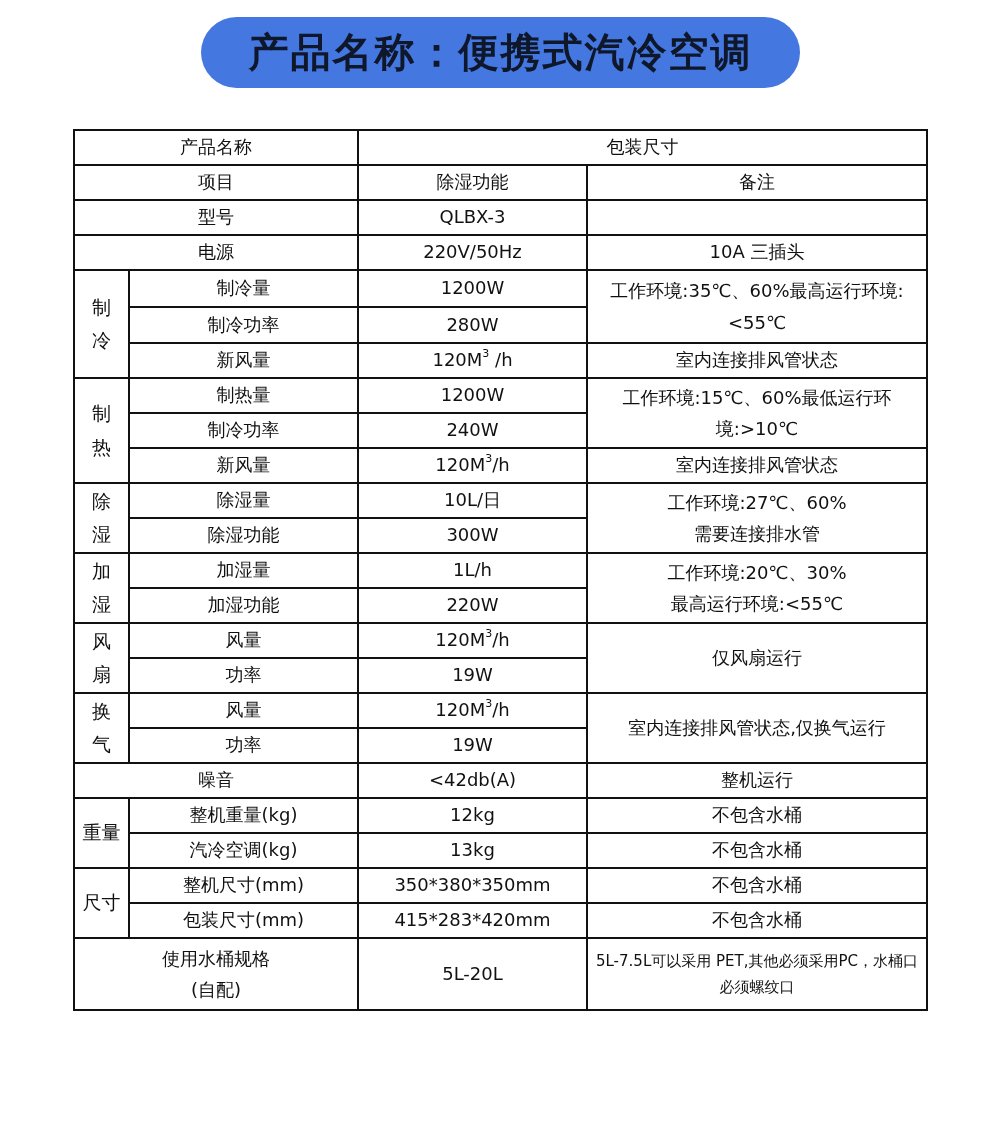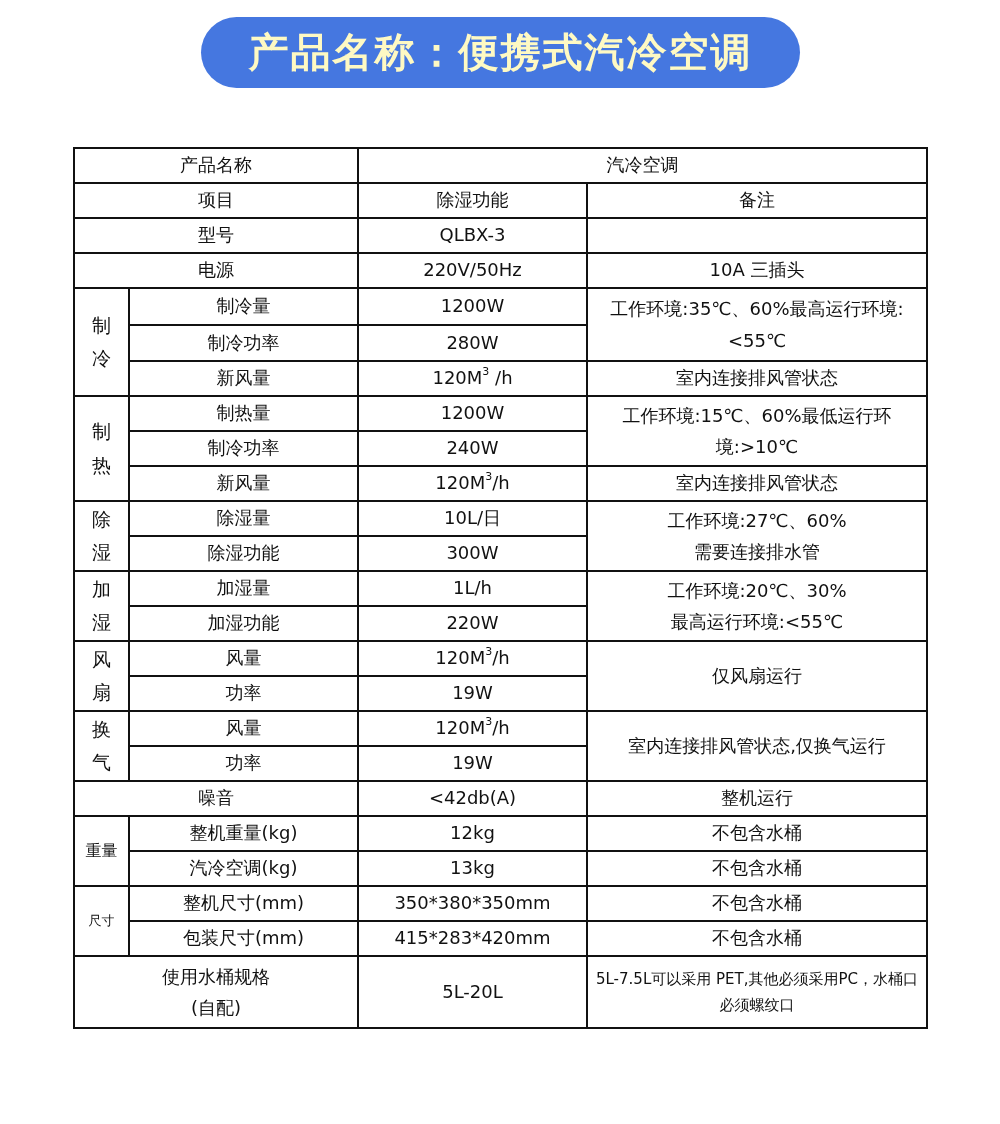--- a/index.html
+++ b/index.html
@@ -1,21 +1,21 @@
 <!DOCTYPE html>
 <html><head>
 <meta charset="utf-8">
 <style>
   html, body { margin: 0; padding: 0; background: #ffffff; }
   body { width: 1000px; height: 1124px; position: relative; overflow: hidden;
          font-family: "DejaVu Sans", "Liberation Sans", sans-serif; color: #111; }
   .pill { position: absolute; left: 201px; top: 17px; width: 599px; height: 71px;
           border-radius: 36px; background: #4577E0; display: flex; align-items: center; justify-content: center; }
-  .pill span { color: #fef9c3; font-size: 40px; font-weight: bold; letter-spacing: 2px; }
-  table.spec { position: absolute; left: 73px; top: 147px; width: 853px; border-collapse: collapse; table-layout: fixed; }
+  .pill span { color: #0f172a; font-size: 40px; font-weight: bold; letter-spacing: 2px; }
+  table.spec { position: absolute; left: 73px; top: 129px; width: 853px; border-collapse: collapse; table-layout: fixed; }
   table.spec td { border: 2px solid #111; text-align: center; vertical-align: middle; font-size: 18px; height: 33px; padding: 0 2px; line-height: 1.25; }
   table.spec td.grp { font-size: 19px; line-height: 1.75; }
   table.spec td.note2 { line-height: 1.75; }
   table.spec tr.tall td { height: 70px; }
   sup { font-size: 11px; vertical-align: top; position: relative; top: -2px; }
 </style>
 </head>
 <body>
 
 <div class="pill">
@@ -25,21 +25,21 @@
 <table class="spec">
   <colgroup>
     <col style="width:55px">
       <col style="width:229px">
       <col style="width:229px">
       <col style="width:340px">
   </colgroup>
   <tbody>
       <tr>
     <td colspan="2">产品名称</td>
-    <td colspan="2">汽冷空调</td>
+    <td colspan="2">包装尺寸</td>
   </tr>
   <tr>
     <td colspan="2">项目</td>
     <td>除湿功能</td>
     <td>备注</td>
   </tr>
   <tr>
     <td colspan="2">型号</td>
     <td>QLBX-3</td>
     <td></td>
@@ -134,33 +134,33 @@
     <td>19W</td>
   </tr>
 
   <tr>
     <td colspan="2">噪音</td>
     <td>&lt;42db(A)</td>
     <td>整机运行</td>
   </tr>
 
   <tr>
-    <td rowspan="2" style="font-size:16px;padding:0">重量</td>
+    <td rowspan="2" style="font-size:19px;padding:0">重量</td>
     <td>整机重量(kg)</td>
     <td>12kg</td>
     <td>不包含水桶</td>
   </tr>
   <tr>
     <td>汽冷空调(kg)</td>
     <td>13kg</td>
     <td>不包含水桶</td>
   </tr>
 
   <tr>
-    <td rowspan="2" style="font-size:13px;padding:0">尺寸</td>
+    <td rowspan="2" style="font-size:19px;padding:0">尺寸</td>
     <td>整机尺寸(mm)</td>
     <td>350*380*350mm</td>
     <td>不包含水桶</td>
   </tr>
   <tr>
     <td>包装尺寸(mm)</td>
     <td>415*283*420mm</td>
     <td>不包含水桶</td>
   </tr>
 

